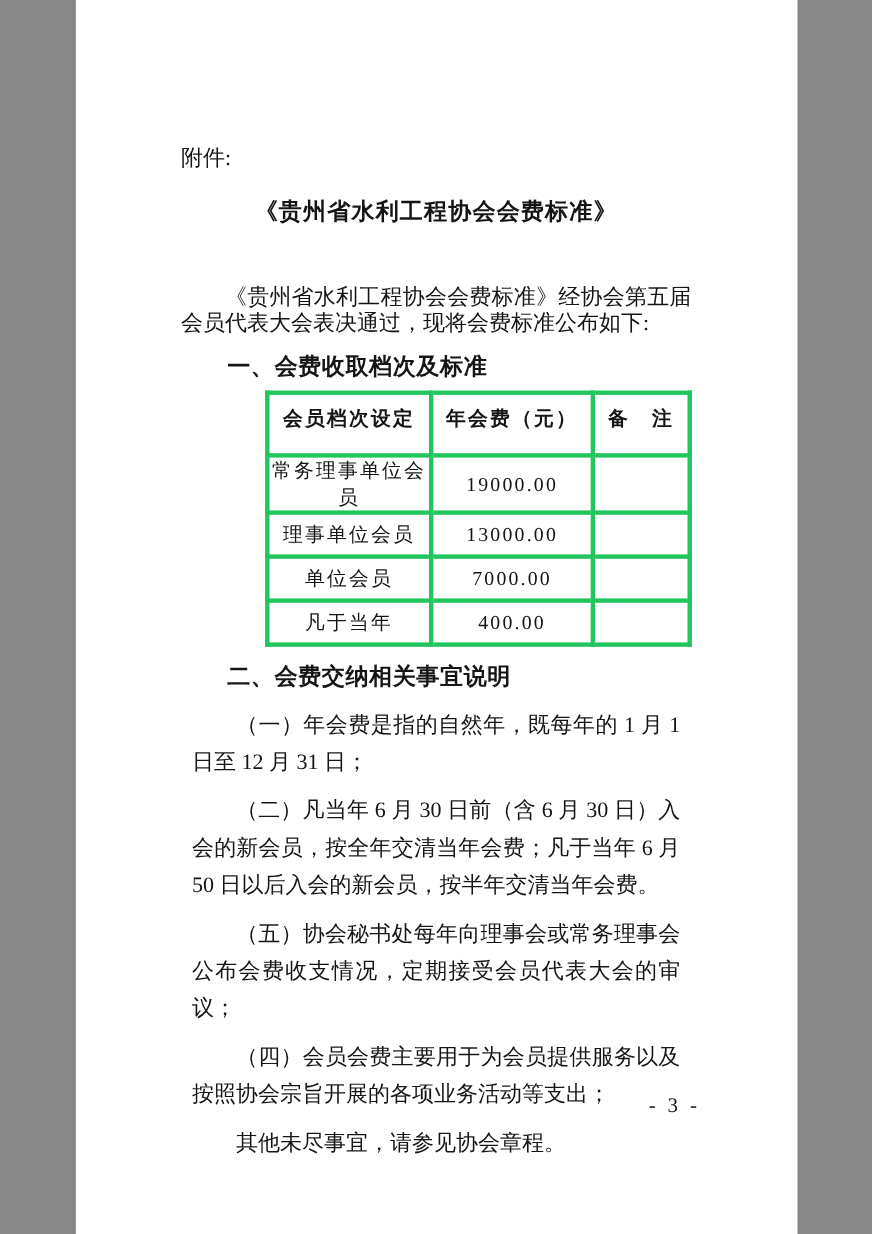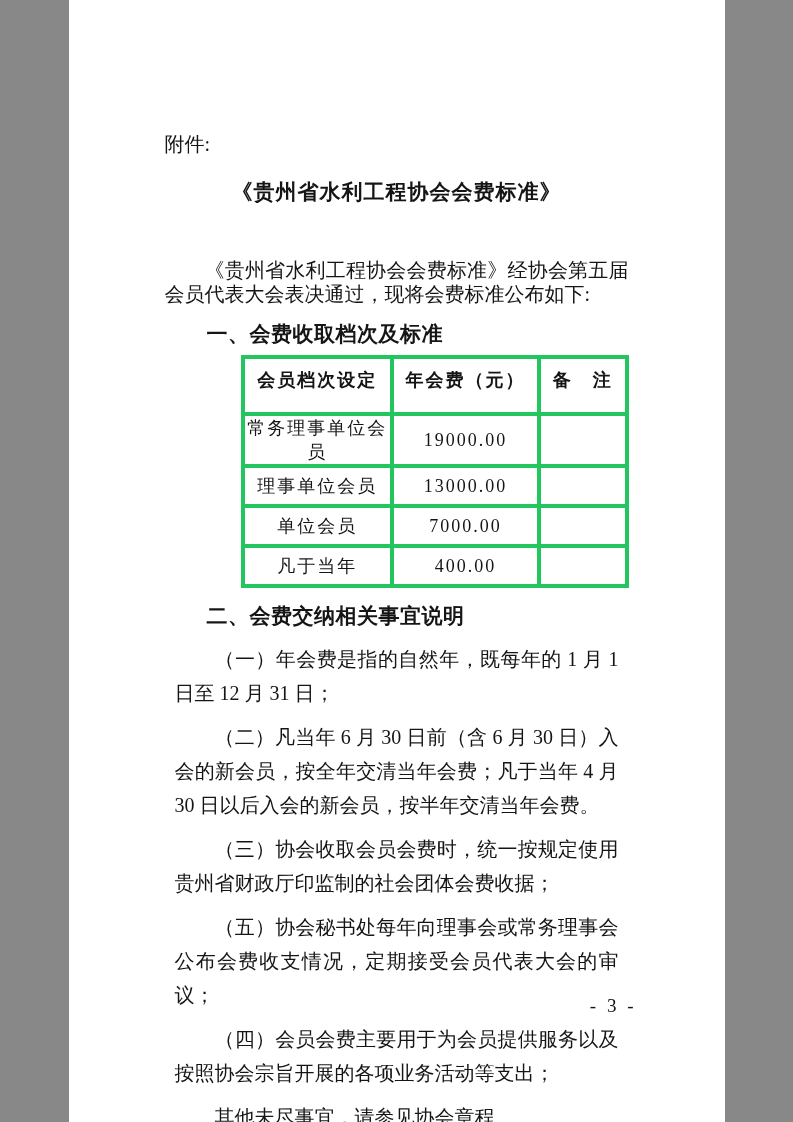--- a/index.html
+++ b/index.html
@@ -136,22 +136,21 @@
         <td>400.00</td>
         <td></td>
       </tr>
     </tbody>
   </table>
 
   <div class="section2-block">
     <div class="section-heading">二、会费交纳相关事宜说明</div>
 
     <p class="body-paragraph">（一）年会费是指的自然年，既每年的 1 月 1 日至 12 月 31 日；</p>
-    <p class="body-paragraph">（二）凡当年 6 月 30 日前（含 6 月 30 日）入会的新会员，按全年交清当年会费；凡于当年 4 月 30 日以后入会的新会员，按半年交清当年会费。</p>
-    <p class="body-paragraph">（三）协会收取会员会费时，统一按规定使用贵州省财政厅印监制的社会团体会费收据；</p>
+    <p class="body-paragraph">（二）凡当年 6 月 30 日前（含 6 月 30 日）入会的新会员，按全年交清当年会费；凡于当年 6 月 50 日以后入会的新会员，按半年交清当年会费。</p>
     <p class="body-paragraph">（五）协会秘书处每年向理事会或常务理事会公布会费收支情况，定期接受会员代表大会的审议；</p>
     <p class="body-paragraph">（四）会员会费主要用于为会员提供服务以及按照协会宗旨开展的各项业务活动等支出；</p>
     <p class="body-paragraph">其他未尽事宜，请参见协会章程。</p>
   </div>
 
   <div class="page-number">- 3 -</div>
 
 </div>
 
 </body></html>

